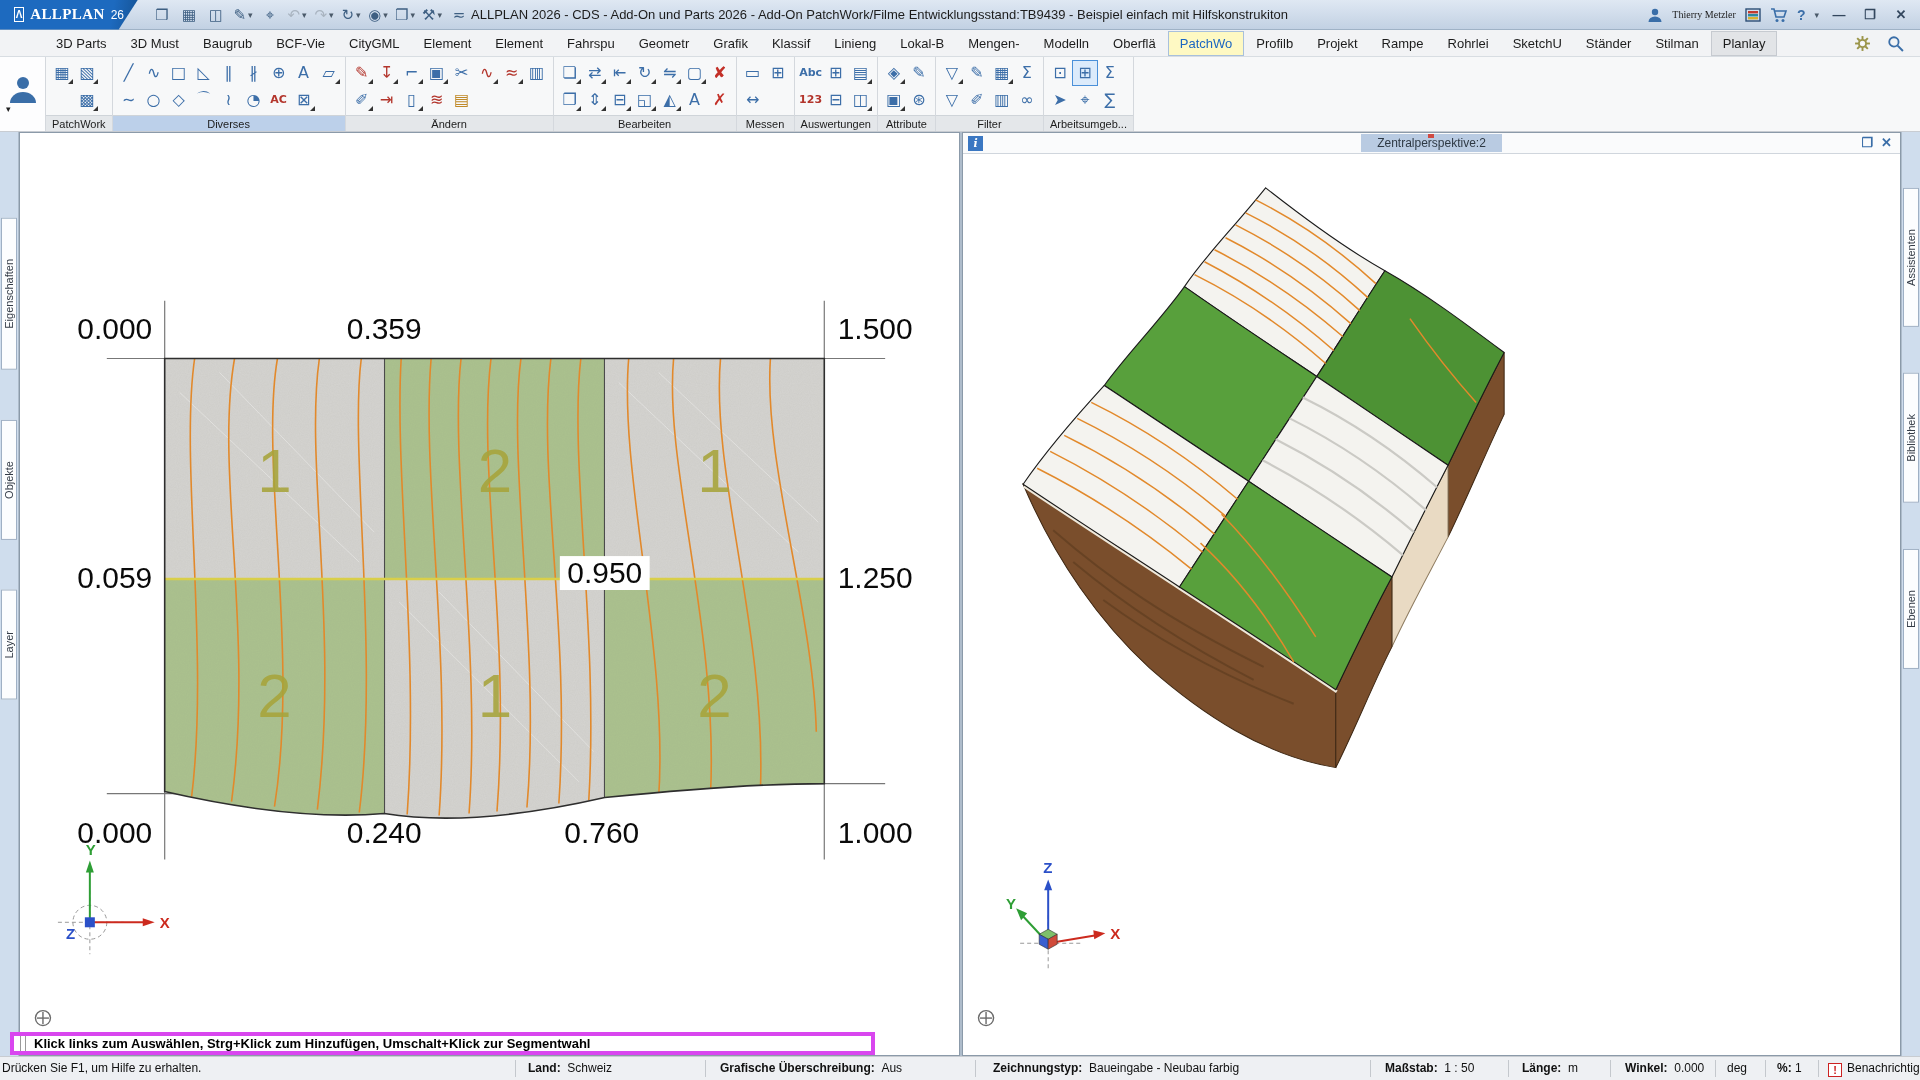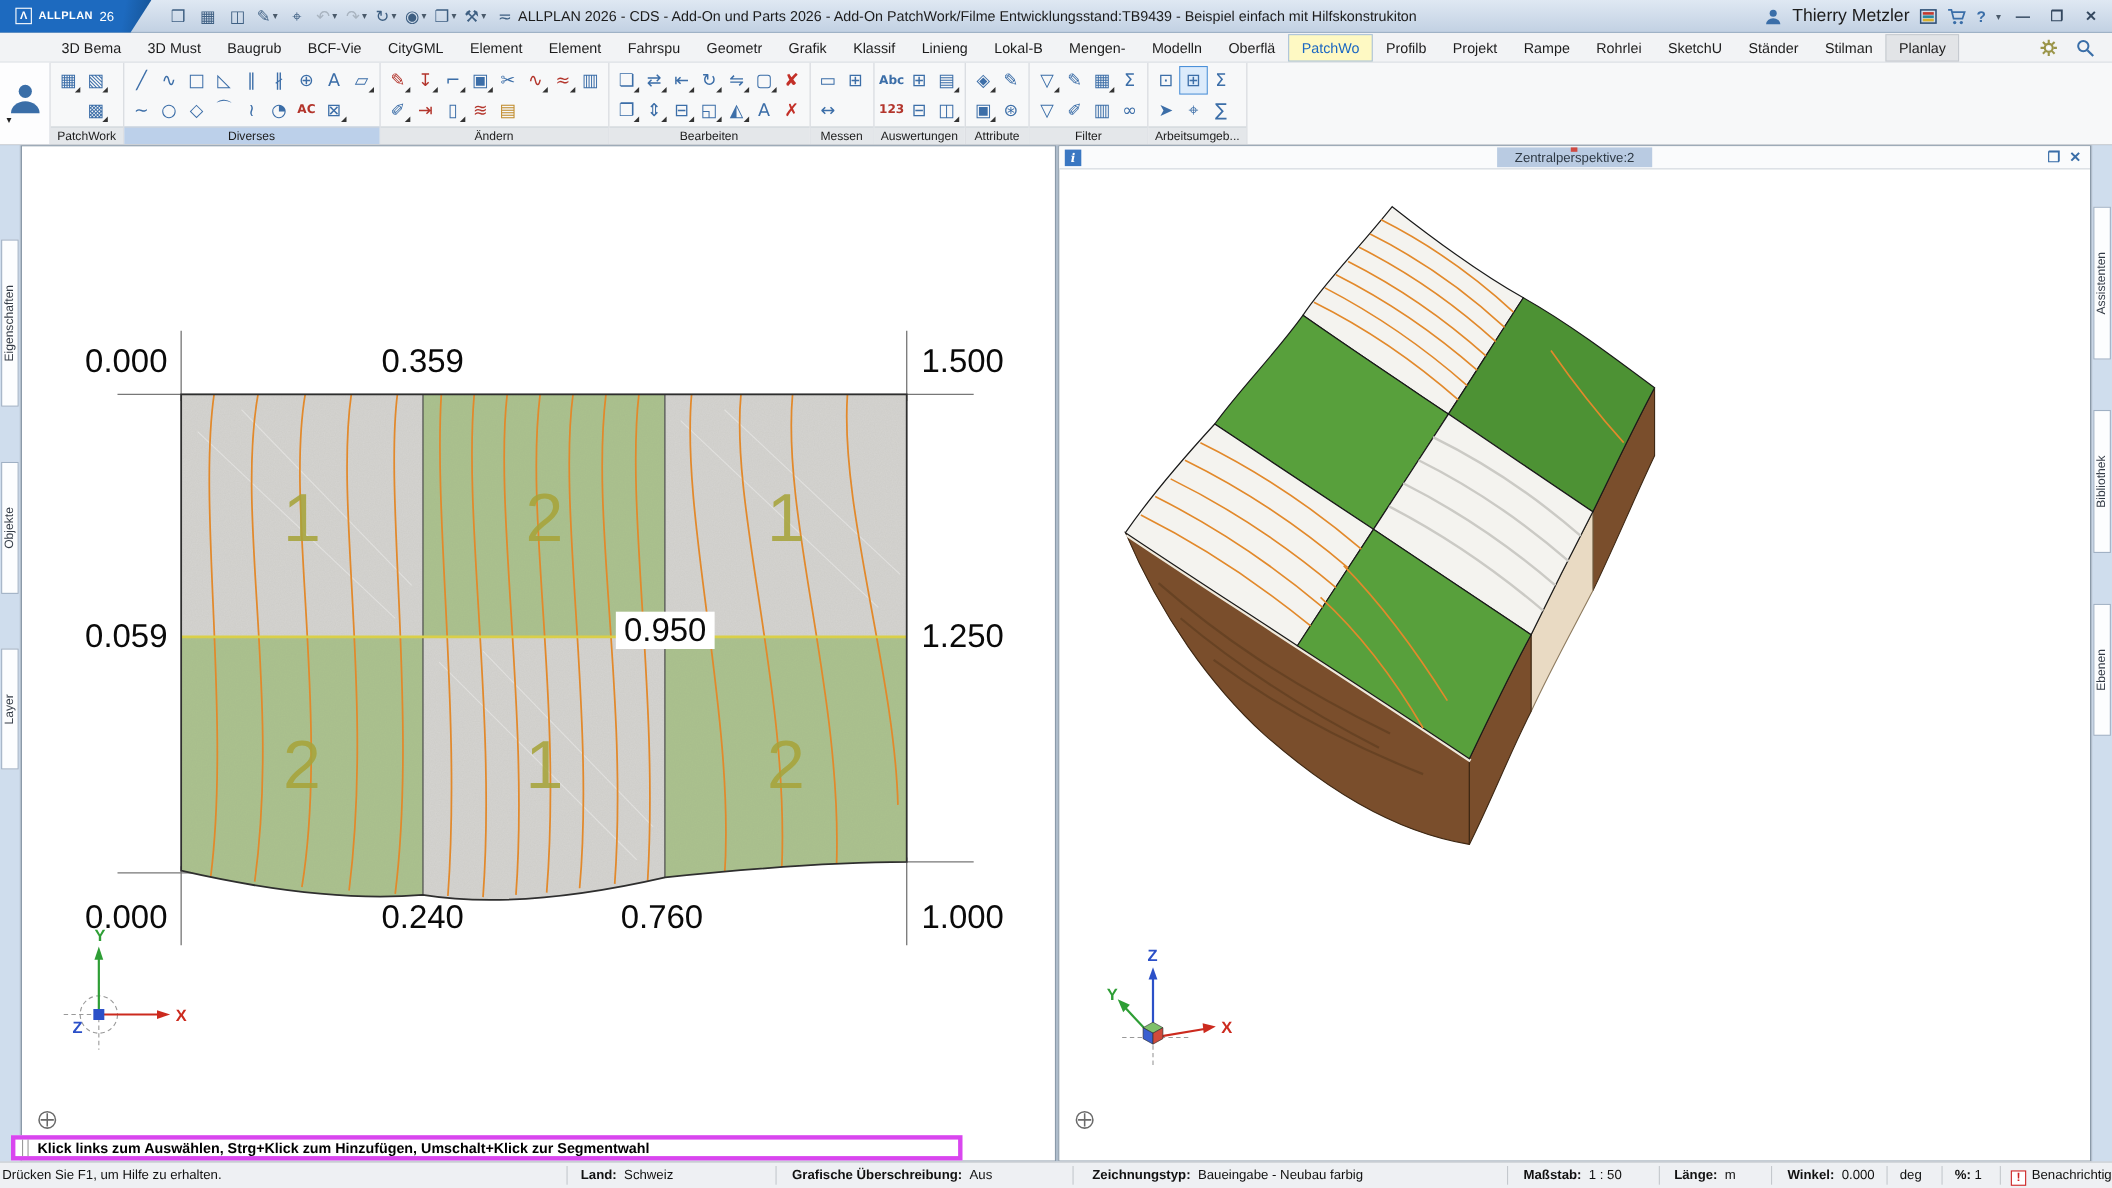--- a/index.html
+++ b/index.html
@@ -6,27 +6,27 @@
   html,body { width:1920px; height:1080px; overflow:hidden; font-family:"Liberation Sans",sans-serif; background:#b6c4d2; }
   body { position:relative; }
 
   
   .titlebar { position:absolute; top:0; left:0; width:1920px; height:30px;
     background:linear-gradient(#dfe8f3,#c2d1e3); display:flex; align-items:center; border-bottom:1px solid #9fb2c6;}
   .logo { height:30px; width:138px; background:linear-gradient(100deg,#1d6abf 80%,#155293);
     clip-path:polygon(0 0,100% 0,86% 100%,0 100%); display:flex; align-items:center; gap:6px; padding-left:14px; flex:0 0 auto;}
   .logo-mark { width:15px; height:15px; border:1.6px solid #fff; color:#fff; font-size:10px; font-weight:bold;
     display:flex; align-items:center; justify-content:center; }
-  .logo-text { color:#fff; font-weight:bold; font-size:10px; letter-spacing:.4px;}
+  .logo-text { color:#fff; font-weight:bold; font-size:15px; letter-spacing:.4px;font-family:Liberation Serif, serif;}
   .logo-ver { color:#fff; font-size:12px; margin-right:14px;}
   .qat { display:flex; align-items:center; gap:3px; margin-left:12px; }
   .qat .icon { font-size:15px; color:#3e5f82; }
   .tb-title { flex:1; text-align:left; font-size:13px; color:#1c1c1c; white-space:nowrap; overflow:hidden;}
   .tb-right { display:flex; align-items:center; gap:9px; margin-right:8px; flex:0 0 auto;}
-  .tb-user { font-size:16px; color:#1c1c1c; }
+  .tb-user { font-size:10px; color:#1c1c1c;font-family:Liberation Serif, serif; }
   .help-q { color:#3a6ea8; font-weight:bold; font-size:14px;}
   .caret { font-size:9px; color:#4a5a6a; }
   .winbtn { font-size:13px; color:#33475e; width:22px; text-align:center; font-weight:bold;}
 
   
   .icon { width:24px; height:24px; display:inline-flex; align-items:center; justify-content:center;
     font-size:16px; color:#3c6ea8; position:relative; font-family:"DejaVu Sans",sans-serif; }
   .icon.txt { font-size:11px; font-weight:bold; }
   .icon.disabled { color:#a9b4c0 !important; }
   .icon.sp { visibility:hidden; }
@@ -164,21 +164,21 @@
     <span class="help-q">?</span>
     <span class="caret">▾</span>
     <span class="winbtn">—</span>
     <span class="winbtn">❐</span>
     <span class="winbtn">✕</span>
   </div>
 </div>
 
 <div class="menubar">
   <div id="menu-items" style="display:flex;align-items:center;">
-      <span class="menu-item">3D Bema</span>
+      <span class="menu-item">3D Parts</span>
       <span class="menu-item">3D Must</span>
       <span class="menu-item">Baugrub</span>
       <span class="menu-item">BCF-Vie</span>
       <span class="menu-item">CityGML</span>
       <span class="menu-item">Element</span>
       <span class="menu-item">Element</span>
       <span class="menu-item">Fahrspu</span>
       <span class="menu-item">Geometr</span>
       <span class="menu-item">Grafik</span>
       <span class="menu-item">Klassif</span>

